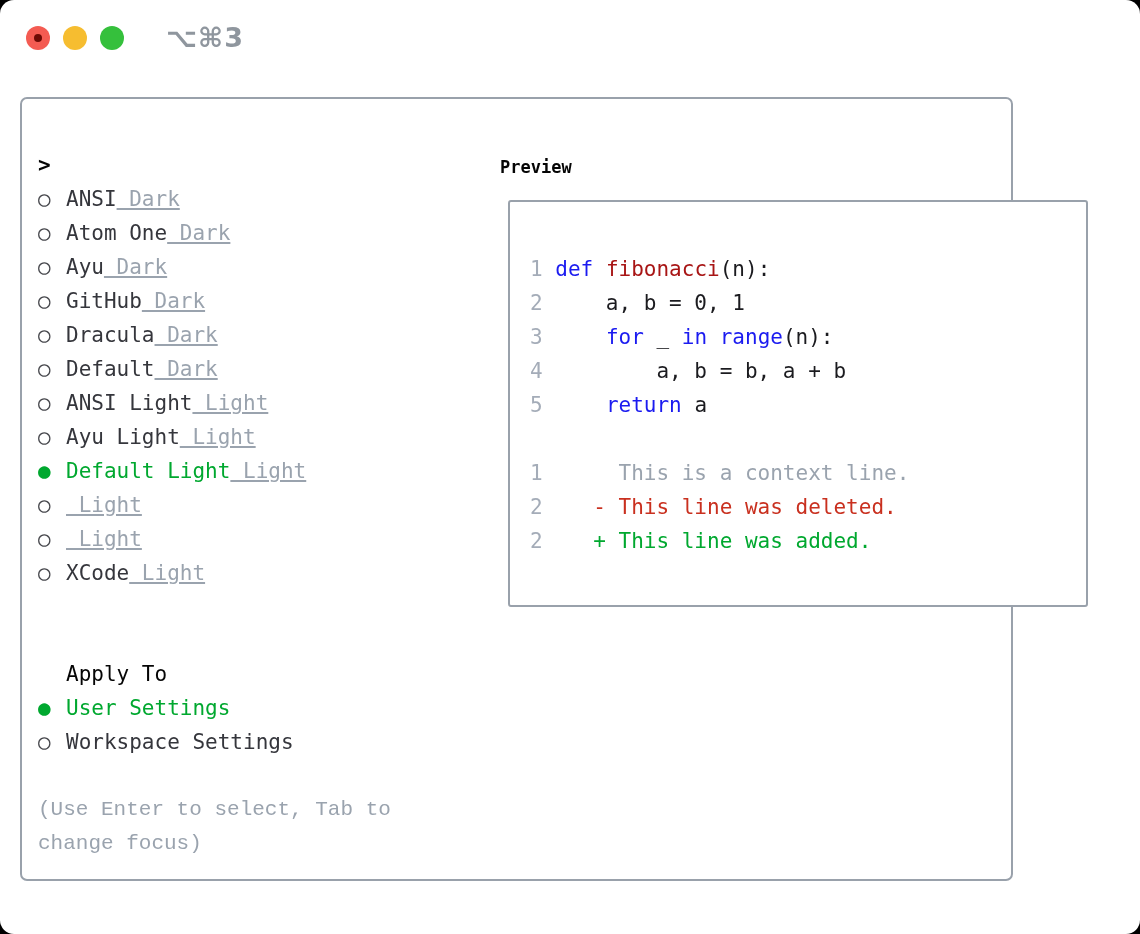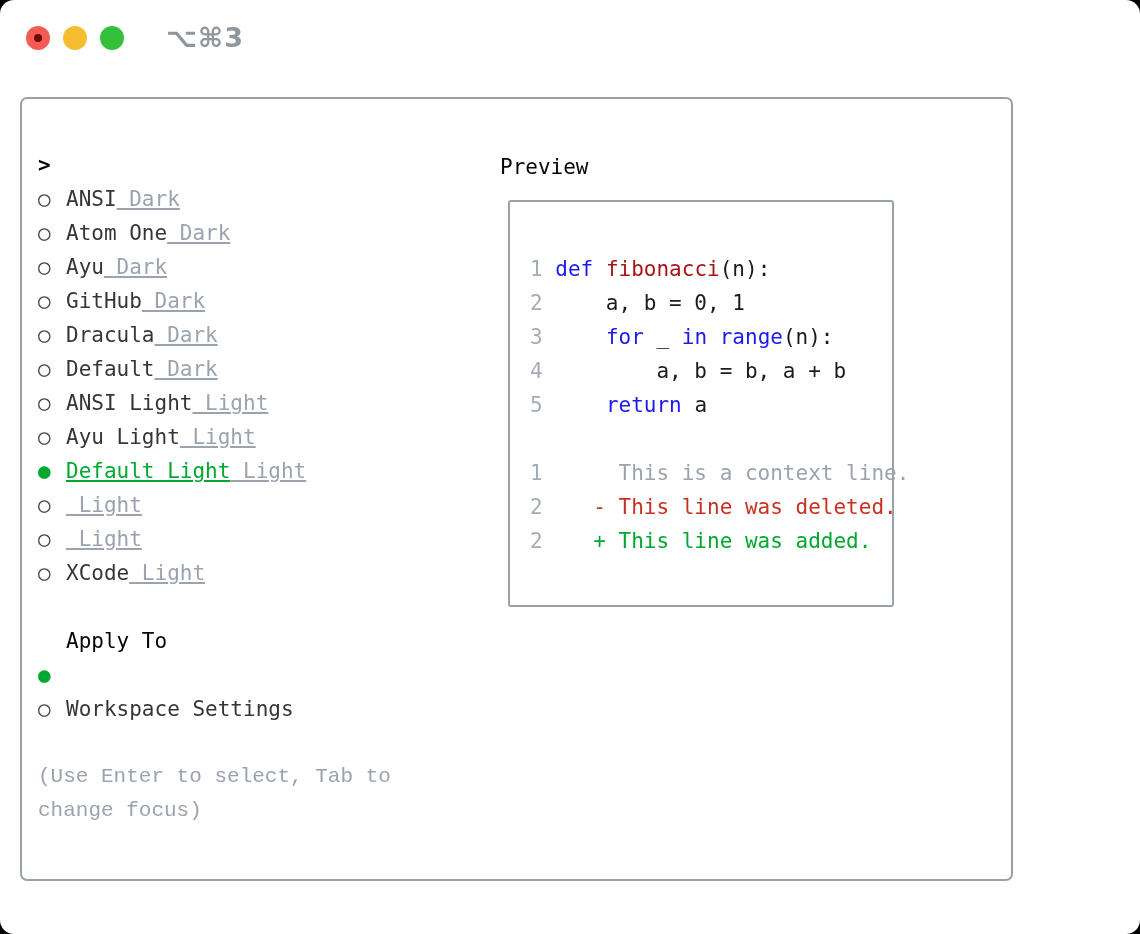--- a/index.html
+++ b/index.html
@@ -37,31 +37,31 @@
   .list{
     position:absolute;left:38px;top:148px;width:424px;
     font-size:21px;line-height:34px;color:#35363c;
   }
   .row{display:flex;height:34px;white-space:pre;}
   .row .marker{width:28px;flex:0 0 28px;color:#47484d;}
   .row.header-row{color:#050505;font-weight:bold;}
   .row.header-row .marker{color:#050505;font-weight:bold;}
   .row .tag{color:var(--muted);text-decoration:underline;}
   .row.selected .marker{color:var(--sel);}
-  .row.selected .name{color:var(--sel);text-decoration:underline;}
-  .row.section-header{color:#050505;}
+  .row.selected .name{color:var(--sel);}
+  .row.section-header{color:#050505;margin-top:33px;}
   .spacer{height:34px;}
   .hint{color:var(--muted);white-space:normal;font-family:Liberation Mono, monospace;}
   
   .preview-title{
     position:absolute;left:500px;top:150px;
-    font-size:21px;font-weight:normal;color:#050505;line-height:34px;
+    font-size:17px;font-weight:bold;color:#050505;line-height:34px;
   }
   .preview-box{
-    position:absolute;left:508px;top:200px;width:386px;height:407px;
+    position:absolute;left:508px;top:200px;width:580px;height:407px;
     border:2px solid #99a1ab;border-radius:3px;box-sizing:border-box;
     background:#fff;
   }
   .code{
     position:absolute;left:20px;top:50px;
     font-size:21px;line-height:34px;white-space:pre;color:#1b1b1f;
   }
   .code-line{height:34px;}
   .c-num{color:var(--num);}
   .c-kw{color:var(--kw);}
@@ -104,21 +104,21 @@
         <div class="row"><span class="marker">○</span><span class="tag"> Light</span></div>
         <div class="row"><span class="marker">○</span><span class="tag"> Light</span></div>
         <div class="row"><span class="marker">○</span><span class="name">XCode</span><span class="tag"> Light</span></div>
       </div>
     <div class="spacer"></div>
     <div class="row section-header">
       <span class="marker"></span>
       <span>Apply To</span>
     </div>
     <div id="apply-rows">
-        <div class="row selected"><span class="marker">●</span></div>
+        <div class="row selected"><span class="marker">●</span><span class="name">User Settings</span></div>
         <div class="row"><span class="marker">○</span><span class="name">Workspace Settings</span></div>
       </div>
     <div class="spacer"></div>
     <div class="hint">(Use Enter to select, Tab to change focus)</div>
   </div>
 
   <div class="preview-title">Preview</div>
 
   <div class="preview-box">
     <div class="code" id="code-lines"><div class="code-line"><span class="c-num">1</span><span class="c-plain"> </span><span class="c-kw">def</span><span class="c-plain"> </span><span class="c-fn">fibonacci</span><span class="c-plain">(n):</span></div><div class="code-line"><span class="c-num">2</span><span class="c-plain">     a, b = 0, 1</span></div><div class="code-line"><span class="c-num">3</span><span class="c-plain">     </span><span class="c-kw">for</span><span class="c-plain"> _ </span><span class="c-kw">in</span><span class="c-plain"> </span><span class="c-kw">range</span><span class="c-plain">(n):</span></div><div class="code-line"><span class="c-num">4</span><span class="c-plain">         a, b = b, a + b</span></div><div class="code-line"><span class="c-num">5</span><span class="c-plain">     </span><span class="c-kw">return</span><span class="c-plain"> a</span></div><div class="code-line">&nbsp;</div><div class="code-line"><span class="c-num">1</span><span class="c-ctx">      This is a context line.</span></div><div class="code-line"><span class="c-num">2</span><span class="c-del">    - This line was deleted.</span></div><div class="code-line"><span class="c-num">2</span><span class="c-add">    + This line was added.</span></div></div>

